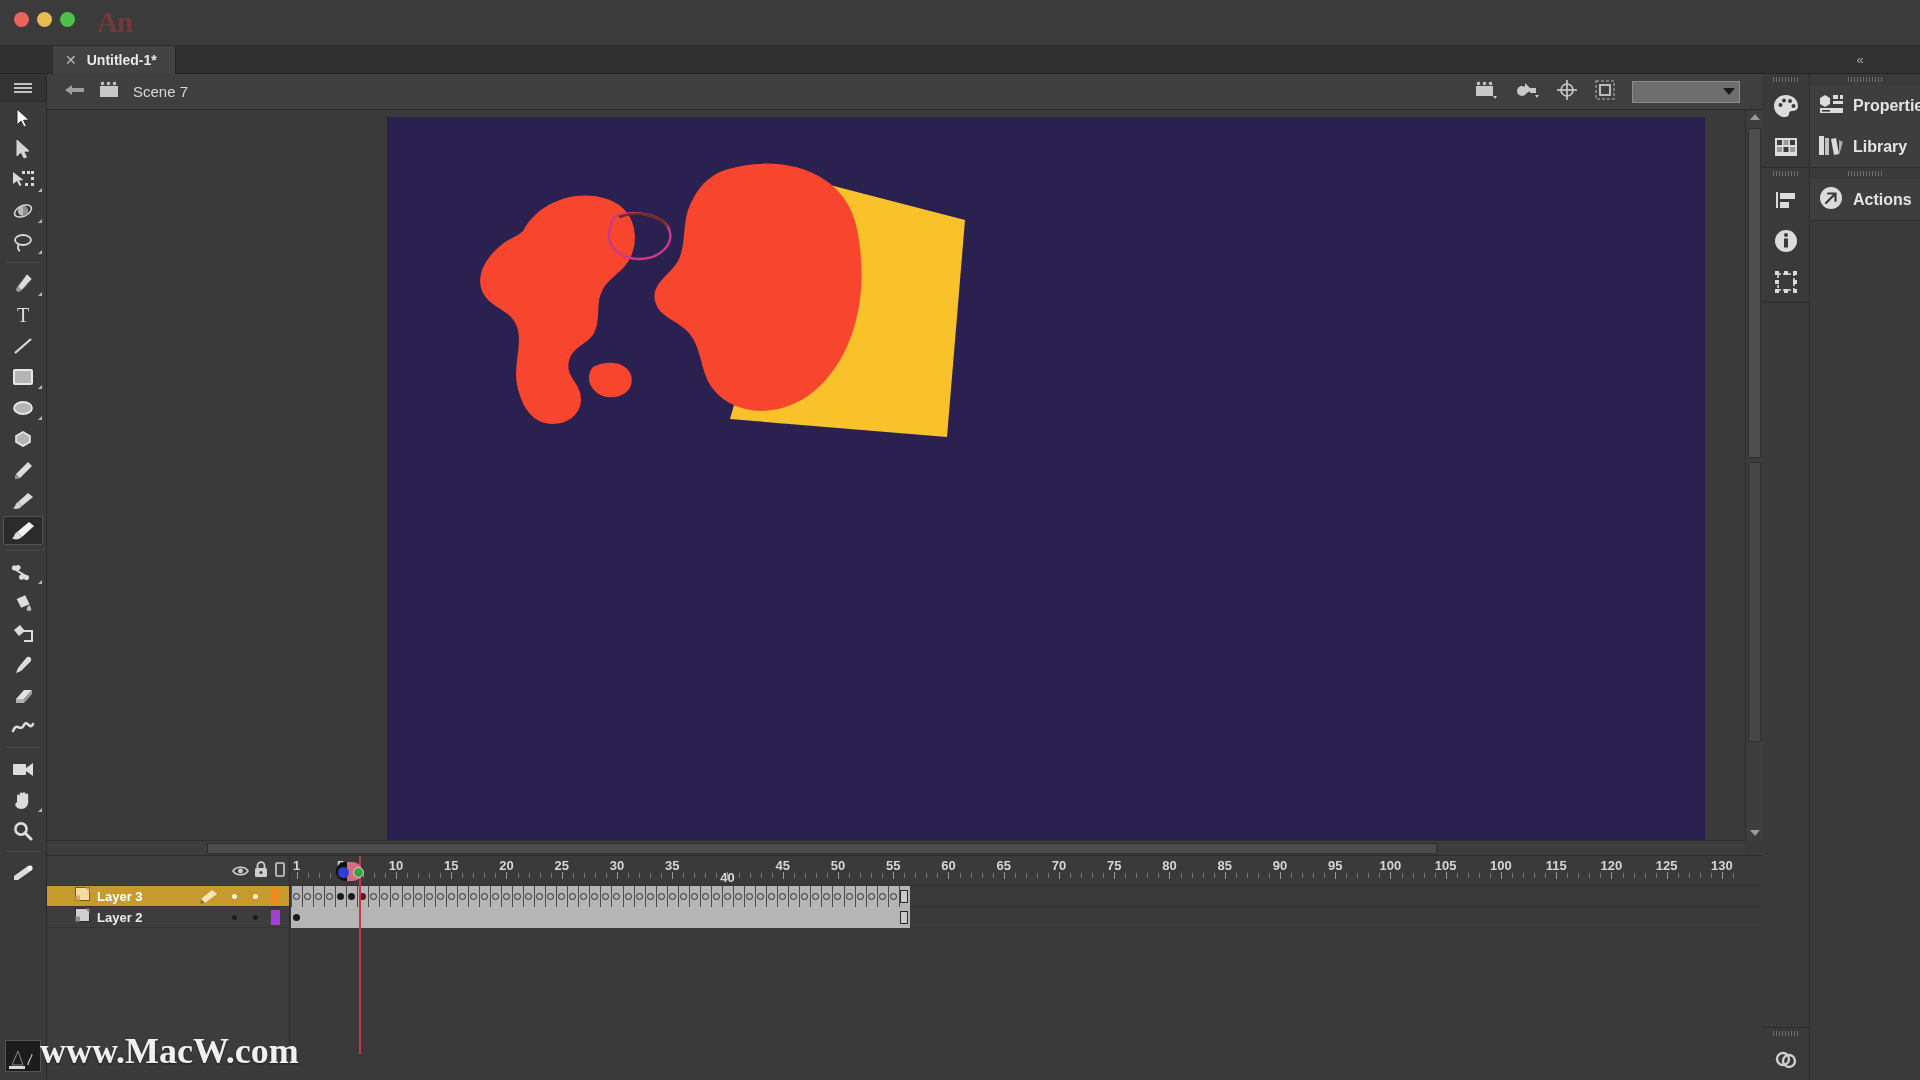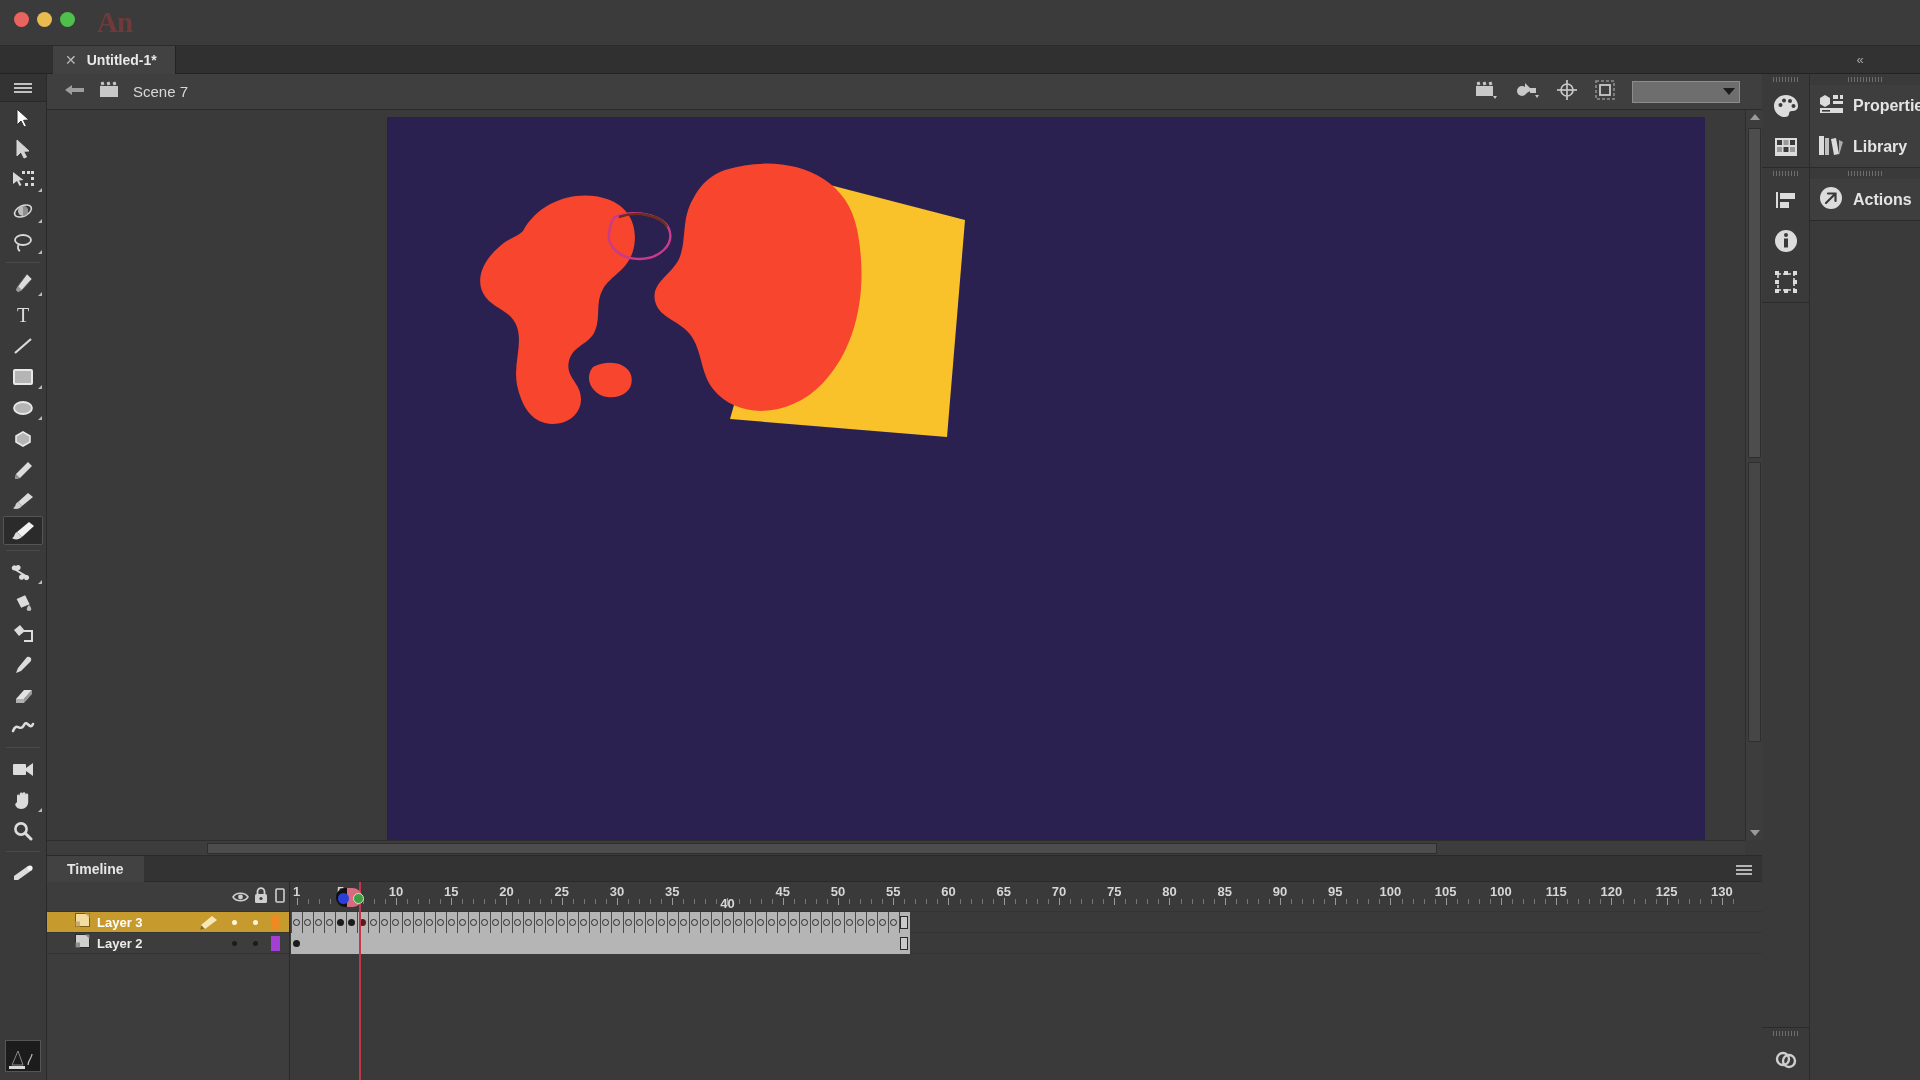--- a/index.html
+++ b/index.html
@@ -690,28 +690,20 @@
               <path d="M8 18 L17 9 M10 8.5 L17.5 8.5 L17.5 16" fill="none" stroke="#3a3a3a" stroke-width="2.2" stroke-linecap="round"></path>
             </svg>
           </span>
           <span class="lbl">Actions</span>
         </div>
       </div>
     </div>
   </div>
 
   <div class="timeline">
-    <div class="tl-tabbar">
-      <div class="tl-tab">Timeline</div>
-      <span class="tl-menu">
-          <i></i>
-          <i></i>
-          <i></i>
-        </span>
-    </div>
 
     <div class="tl-body">
 
       <div class="tl-layercol">
         <div class="tl-lc-head">
           <span class="eye">
             <svg width="17" height="12" viewBox="0 0 17 12">
               <path d="M1 6 C4 1 13 1 16 6 C13 11 4 11 1 6 Z" fill="none" stroke="#cfcfcf" stroke-width="1.5"></path>
               <circle cx="8.5" cy="6" r="2.4" fill="#cfcfcf"></circle>
             </svg>
@@ -1051,13 +1043,14 @@
             <span class="ph-onion-l" style="left:0px;"></span>
             <span class="ph-onion-r" style="left:11px;"></span>
             <span class="ph-ball" style="left:2px;background:#2c3fd8;"></span>
             <span class="ph-ball" style="left:17px;background:#3fa03f;border:1px solid #d7d7d7;"></span>
           </div>
       </div>
 
     </div>
   </div>
 
+  <div class="watermark">www.MacW.com</div>
 </div>
 
 </body></html>

